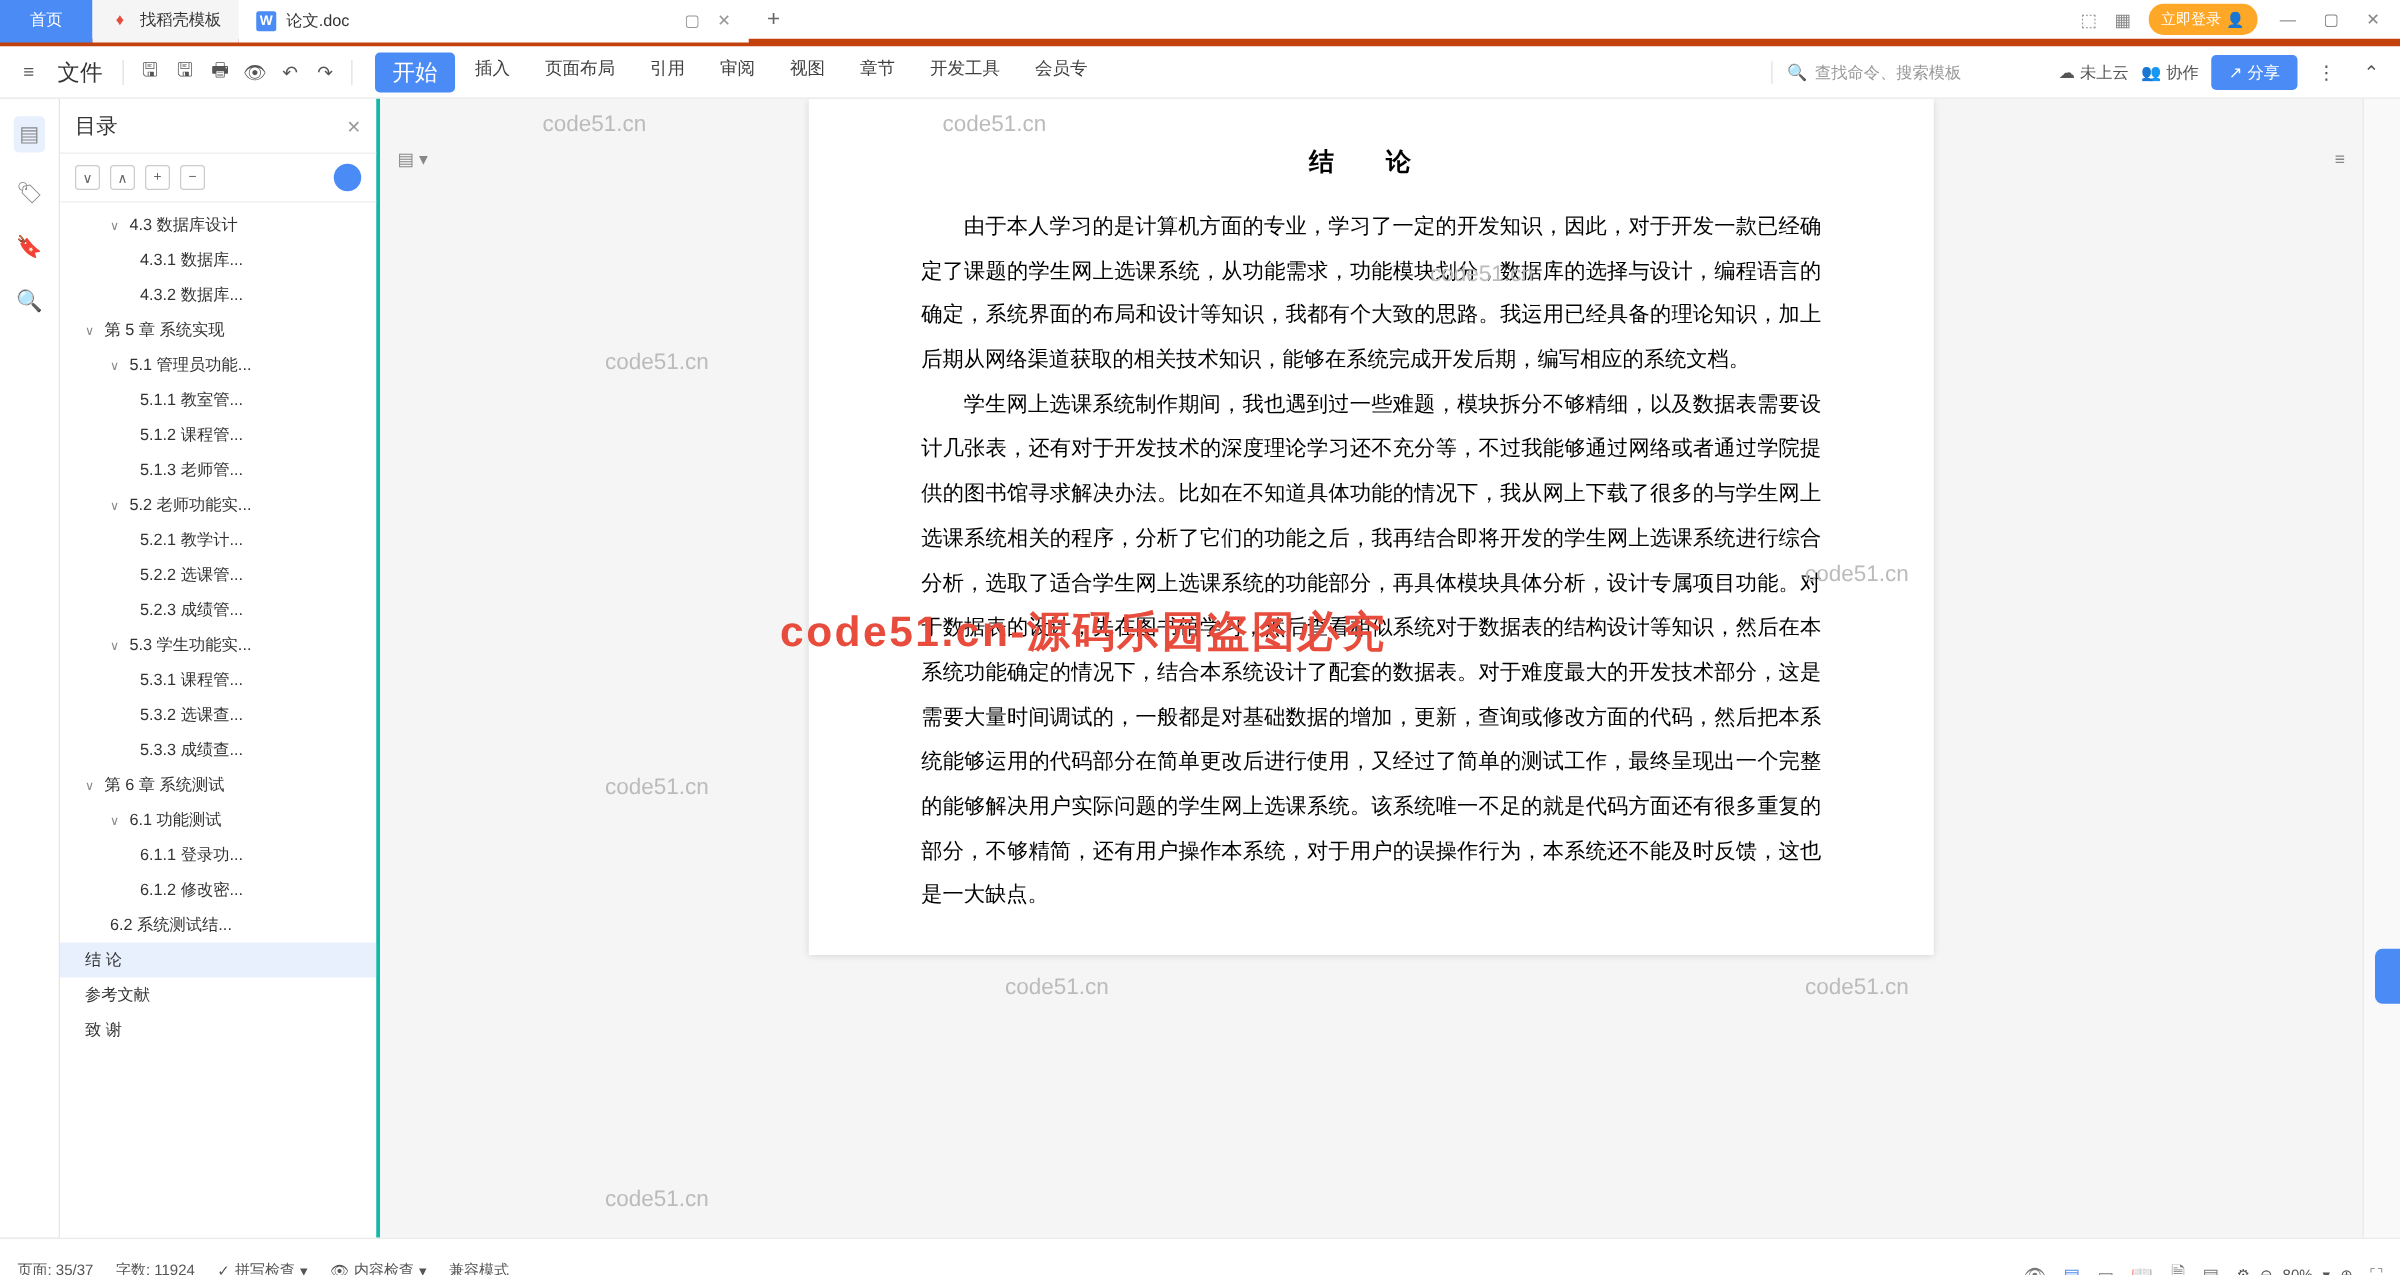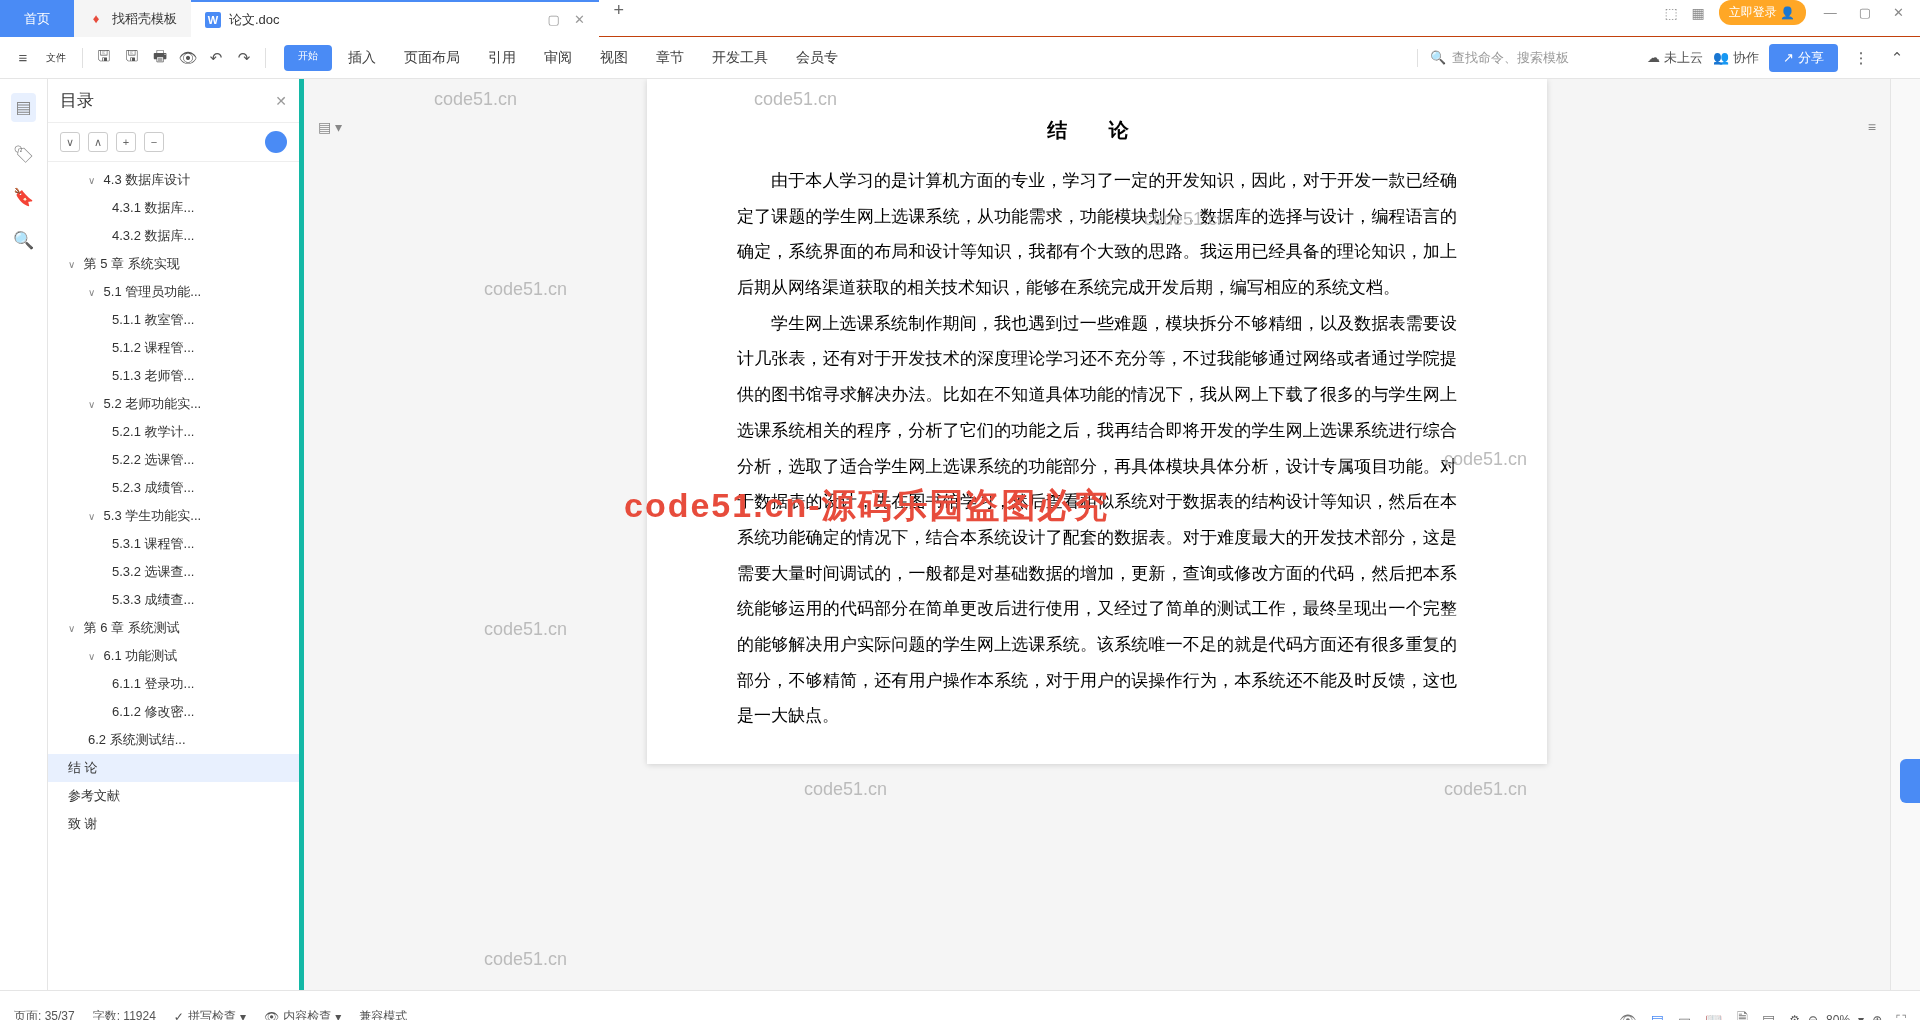--- a/index.html
+++ b/index.html
@@ -1,45 +1,45 @@
 <!DOCTYPE html>
 <html><head>
 <meta charset="utf-8">
 <style>
 *{margin:0;padding:0;box-sizing:border-box;font-family:"Microsoft YaHei","PingFang SC",sans-serif}
 body{width:1920px;height:1020px;overflow:hidden;background:#fff;color:#333;font-size:13px;position:relative;transform-origin:top left}
-.topbar{height:37px;display:flex;align-items:flex-start;background:#fff;border-bottom:1px solid #c2410c}
+.topbar{height:37px;display:flex;align-items:center;background:#fff;border-bottom:6px solid #c2410c}
 .tab{height:37px;display:flex;align-items:center;padding:0 14px;gap:8px;cursor:pointer;font-size:13px}
 .tab.home{background:#4a8bf5;color:#fff;padding:0 24px}
 .tab.doc{background:#f5f5f5}
 .tab.active{background:#fff;border-top:2px solid #4a8bf5}
 .tab-icon{width:16px;height:16px;display:inline-flex;align-items:center;justify-content:center}
 .tab-icon.red{color:#e74c3c}
 .tab-icon.blue{background:#4a8bf5;color:#fff;border-radius:2px;font-size:11px;font-weight:bold}
 .tab-ctrl{margin-left:6px;color:#999;font-size:13px}
 .tab-new{width:40px;text-align:center;color:#666;font-size:18px}
 .topright{margin-left:auto;display:flex;align-items:center;gap:14px;padding-right:12px}
 .topright-icon{color:#888;font-size:14px}
 .login-btn{background:#ffa726;color:#fff;padding:4px 10px;border-radius:12px;font-size:12px;display:flex;align-items:center;gap:4px}
 .win-btn{color:#888;font-size:13px;padding:0 4px}
 .ribbon{height:42px;display:flex;align-items:center;border-bottom:1px solid #e5e5e5;padding:0 10px;gap:2px}
 .rib-icon{width:26px;height:26px;display:flex;align-items:center;justify-content:center;color:#555;font-size:15px}
-.rib-txt{padding:0 8px;color:#333;font-size:10px}
+.rib-txt{padding:0 8px;color:#333;font-size:18px}
 .rib-txt.primary{background:#4a8bf5;color:#fff;border-radius:4px;padding:4px 14px}
 .rib-sep{width:1px;height:20px;background:#e0e0e0;margin:0 6px}
 .rib-menu{display:flex;gap:4px;margin-left:10px}
 .rib-menu-item{padding:4px 12px;font-size:14px;color:#404040}
 .rib-right{margin-left:auto;display:flex;align-items:center;gap:10px}
 .search-box{display:flex;align-items:center;gap:6px;color:#999;font-size:13px;min-width:220px;border-left:1px solid #e0e0e0;padding-left:12px}
 .cloud-item{display:flex;align-items:center;gap:4px;color:#555;font-size:13px}
 .share-btn{background:#4a8bf5;color:#fff;padding:5px 14px;border-radius:4px;font-size:13px;display:flex;align-items:center;gap:4px}
 .main{display:flex;height:calc(100% - 37px - 42px - 30px)}
 .leftbar{width:48px;border-right:1px solid #e5e5e5;display:flex;flex-direction:column;align-items:center;padding-top:14px;gap:22px}
 .leftbar-icon{color:#888;font-size:17px}
-.outline{width:256px;border-right:5px solid #14b8a6;display:flex;flex-direction:column;background:#fff}
+.outline{width:256px;border-right:3px solid #14b8a6;display:flex;flex-direction:column;background:#fff}
 .outline-head{display:flex;align-items:center;padding:10px 12px;border-bottom:1px solid #eee}
 .outline-title{font-size:17px;color:#333;flex:1}
 .outline-close{color:#999;font-size:14px}
 .outline-tools{display:flex;align-items:center;gap:8px;padding:8px 12px;border-bottom:1px solid #eee}
 .ot-btn{width:20px;height:20px;border:1px solid #ccc;border-radius:3px;display:flex;align-items:center;justify-content:center;font-size:11px;color:#666}
 .ot-ai{margin-left:auto;width:22px;height:22px;background:#4a8bf5;border-radius:50%}
 .outline-tree{flex:1;overflow:auto;padding:4px 0;font-size:13px}
 .tree-item{padding:5px 10px 5px 14px;cursor:pointer;white-space:nowrap;overflow:hidden;text-overflow:ellipsis;color:#333}
 .tree-item.l1{padding-left:20px}
 .tree-item.l2{padding-left:40px}

